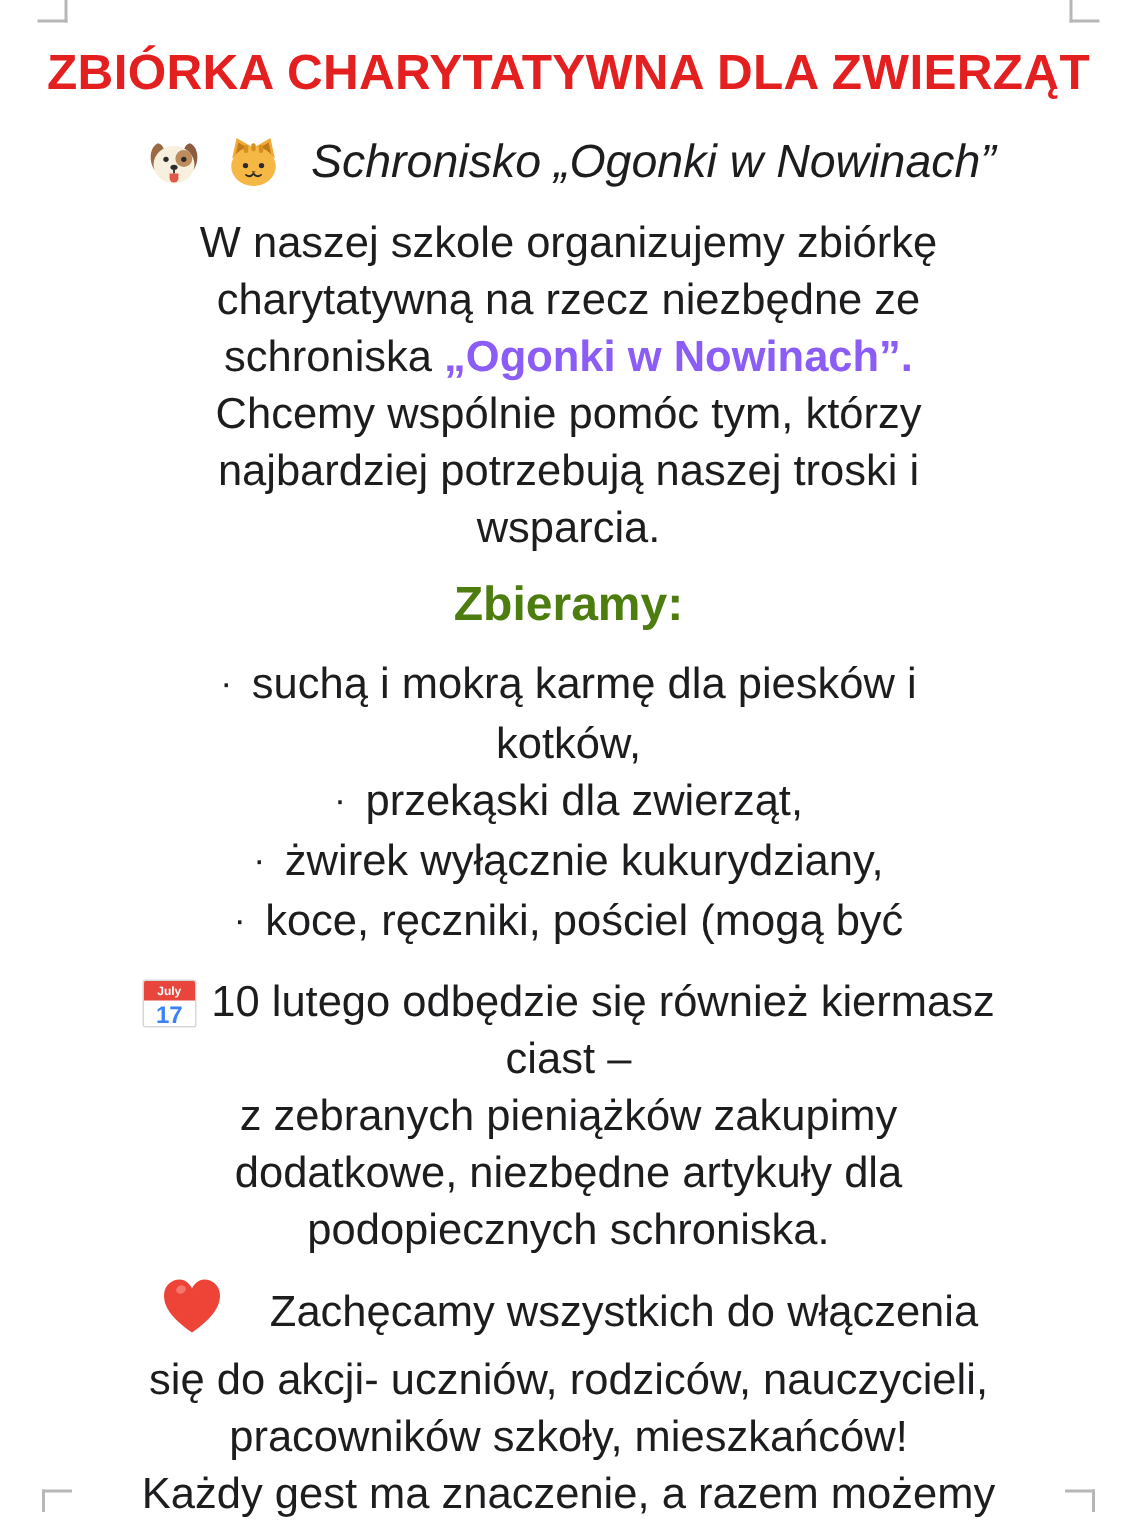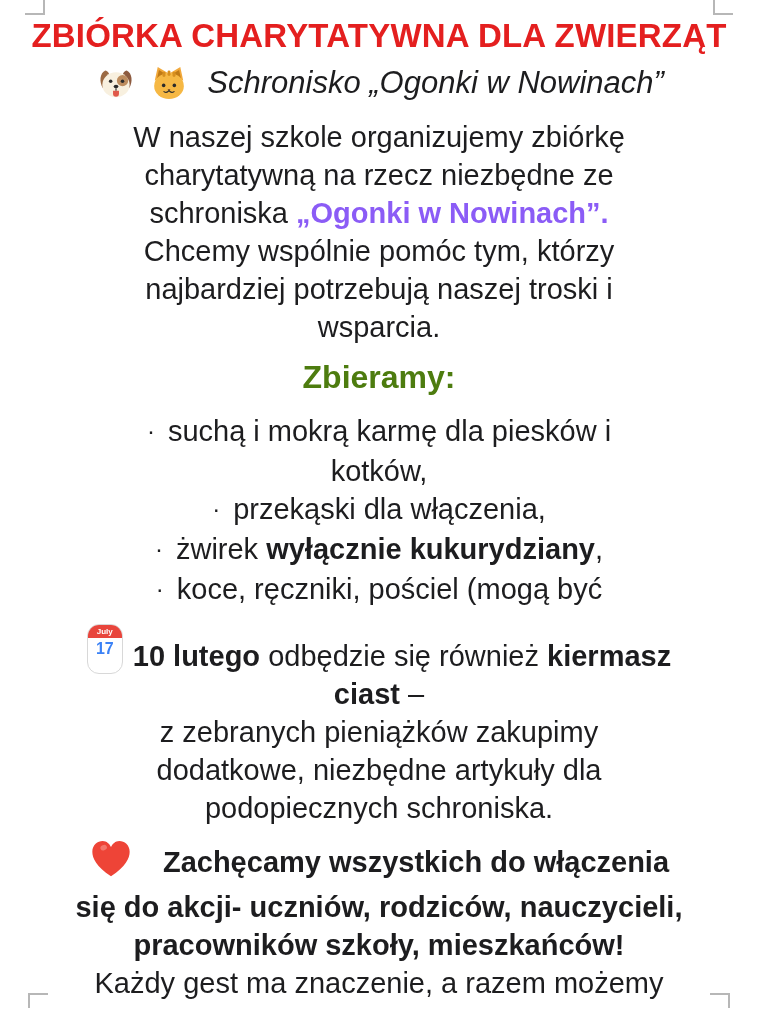--- a/index.html
+++ b/index.html
@@ -5,39 +5,39 @@
   html,body{margin:0;padding:0;background:#ffffff;}
   .page{
     position:relative;
     width:758px;height:1024px;
     background:#ffffff;
     overflow:hidden;
     font-family:"Liberation Sans","DejaVu Sans",sans-serif;
     color:#1d1d1f;
     text-align:center;
     box-sizing:border-box;
-    padding-top:16px;
+    padding-top:28px;
   }
   
   .crop-mark{position:absolute;width:18px;height:13px;}
   .crop-mark.tl{left:25px;top:0;border-right:2px solid #b7b7b7;border-bottom:2px solid #b7b7b7;}
   .crop-mark.tr{right:25px;top:0;border-left:2px solid #b7b7b7;border-bottom:2px solid #b7b7b7;}
   .crop-mark.bl{left:28px;top:993px;border-left:2px solid #b7b7b7;border-top:2px solid #b7b7b7;}
   .crop-mark.br{right:28px;top:993px;border-right:2px solid #b7b7b7;border-top:2px solid #b7b7b7;}
 
   .title{
     margin:0;
     font-size:33px;
     line-height:40px;
     font-weight:700;
     color:#e41f1f;
     letter-spacing:0.2px;
   }
   .subtitle{
-    margin-top:5px;
+    margin-top:18px;
     font-size:31px;
     line-height:44px;
     font-style:italic;
     color:#1d1d1f;
     white-space:nowrap;
   }
   .subtitle .emoji{vertical-align:-9px;margin:0 3px;}
   .subtitle-text{margin-left:8px;}
 
   .body{
@@ -57,29 +57,29 @@
   .bullet{
     display:inline-block;
     font-size:24px;
     margin-right:13px;
     transform:translateY(-2px);
   }
   .event{margin-top:14px;}
   .appeal{margin-top:12px;}
 
   .run-blue{color:#8b5cf6;font-weight:700;}
-  .run-bold{font-weight:700;}
+  .run-bold{font-weight:400;}
 
   
   .cal{
     display:inline-block;
-    width:36px;height:50px;
+    width:36px;height:32px;
     background:#ffffff;
     border:1px solid #d8d8d8;
-    border-radius:12px;
+    border-radius:2px;
     overflow:hidden;
     vertical-align:-8px;
     margin-right:10px;
     box-sizing:border-box;
   }
   .cal-top{
     display:block;height:13px;
     background:#e8453c;color:#ffffff;
     font-size:8px;line-height:13px;font-weight:700;
     font-style:normal;
@@ -134,21 +134,21 @@
 
   <p class="body intro"><span>W naszej szkole organizujemy zbiórkę</span><br><span>charytatywną na rzecz niezbędne ze</span><br><span>schroniska </span><span class="run-blue">„Ogonki w Nowinach”.</span><br><span>Chcemy wspólnie pomóc tym, którzy</span><br><span>najbardziej potrzebują naszej troski i</span><br><span>wsparcia.</span></p>
 
   <h2 class="section-heading">Zbieramy:</h2>
 
   <div class="list">
     <div class="list-item">
       <span class="bullet">·</span><span><span>suchą i mokrą karmę dla piesków i</span><br><span>kotków,</span></span>
     </div>
     <div class="list-item">
-      <span class="bullet">·</span><span><span>przekąski dla włączenia,</span></span>
+      <span class="bullet">·</span><span><span>przekąski dla zwierząt,</span></span>
     </div>
     <div class="list-item">
       <span class="bullet">·</span><span><span>żwirek </span><span class="run-bold">wyłącznie kukurydziany</span><span>,</span></span>
     </div>
     <div class="list-item">
       <span class="bullet">·</span><span><span>koce, ręczniki, pościel (mogą być</span><br></span>
     </div>
   </div>
 
   <p class="body event">

